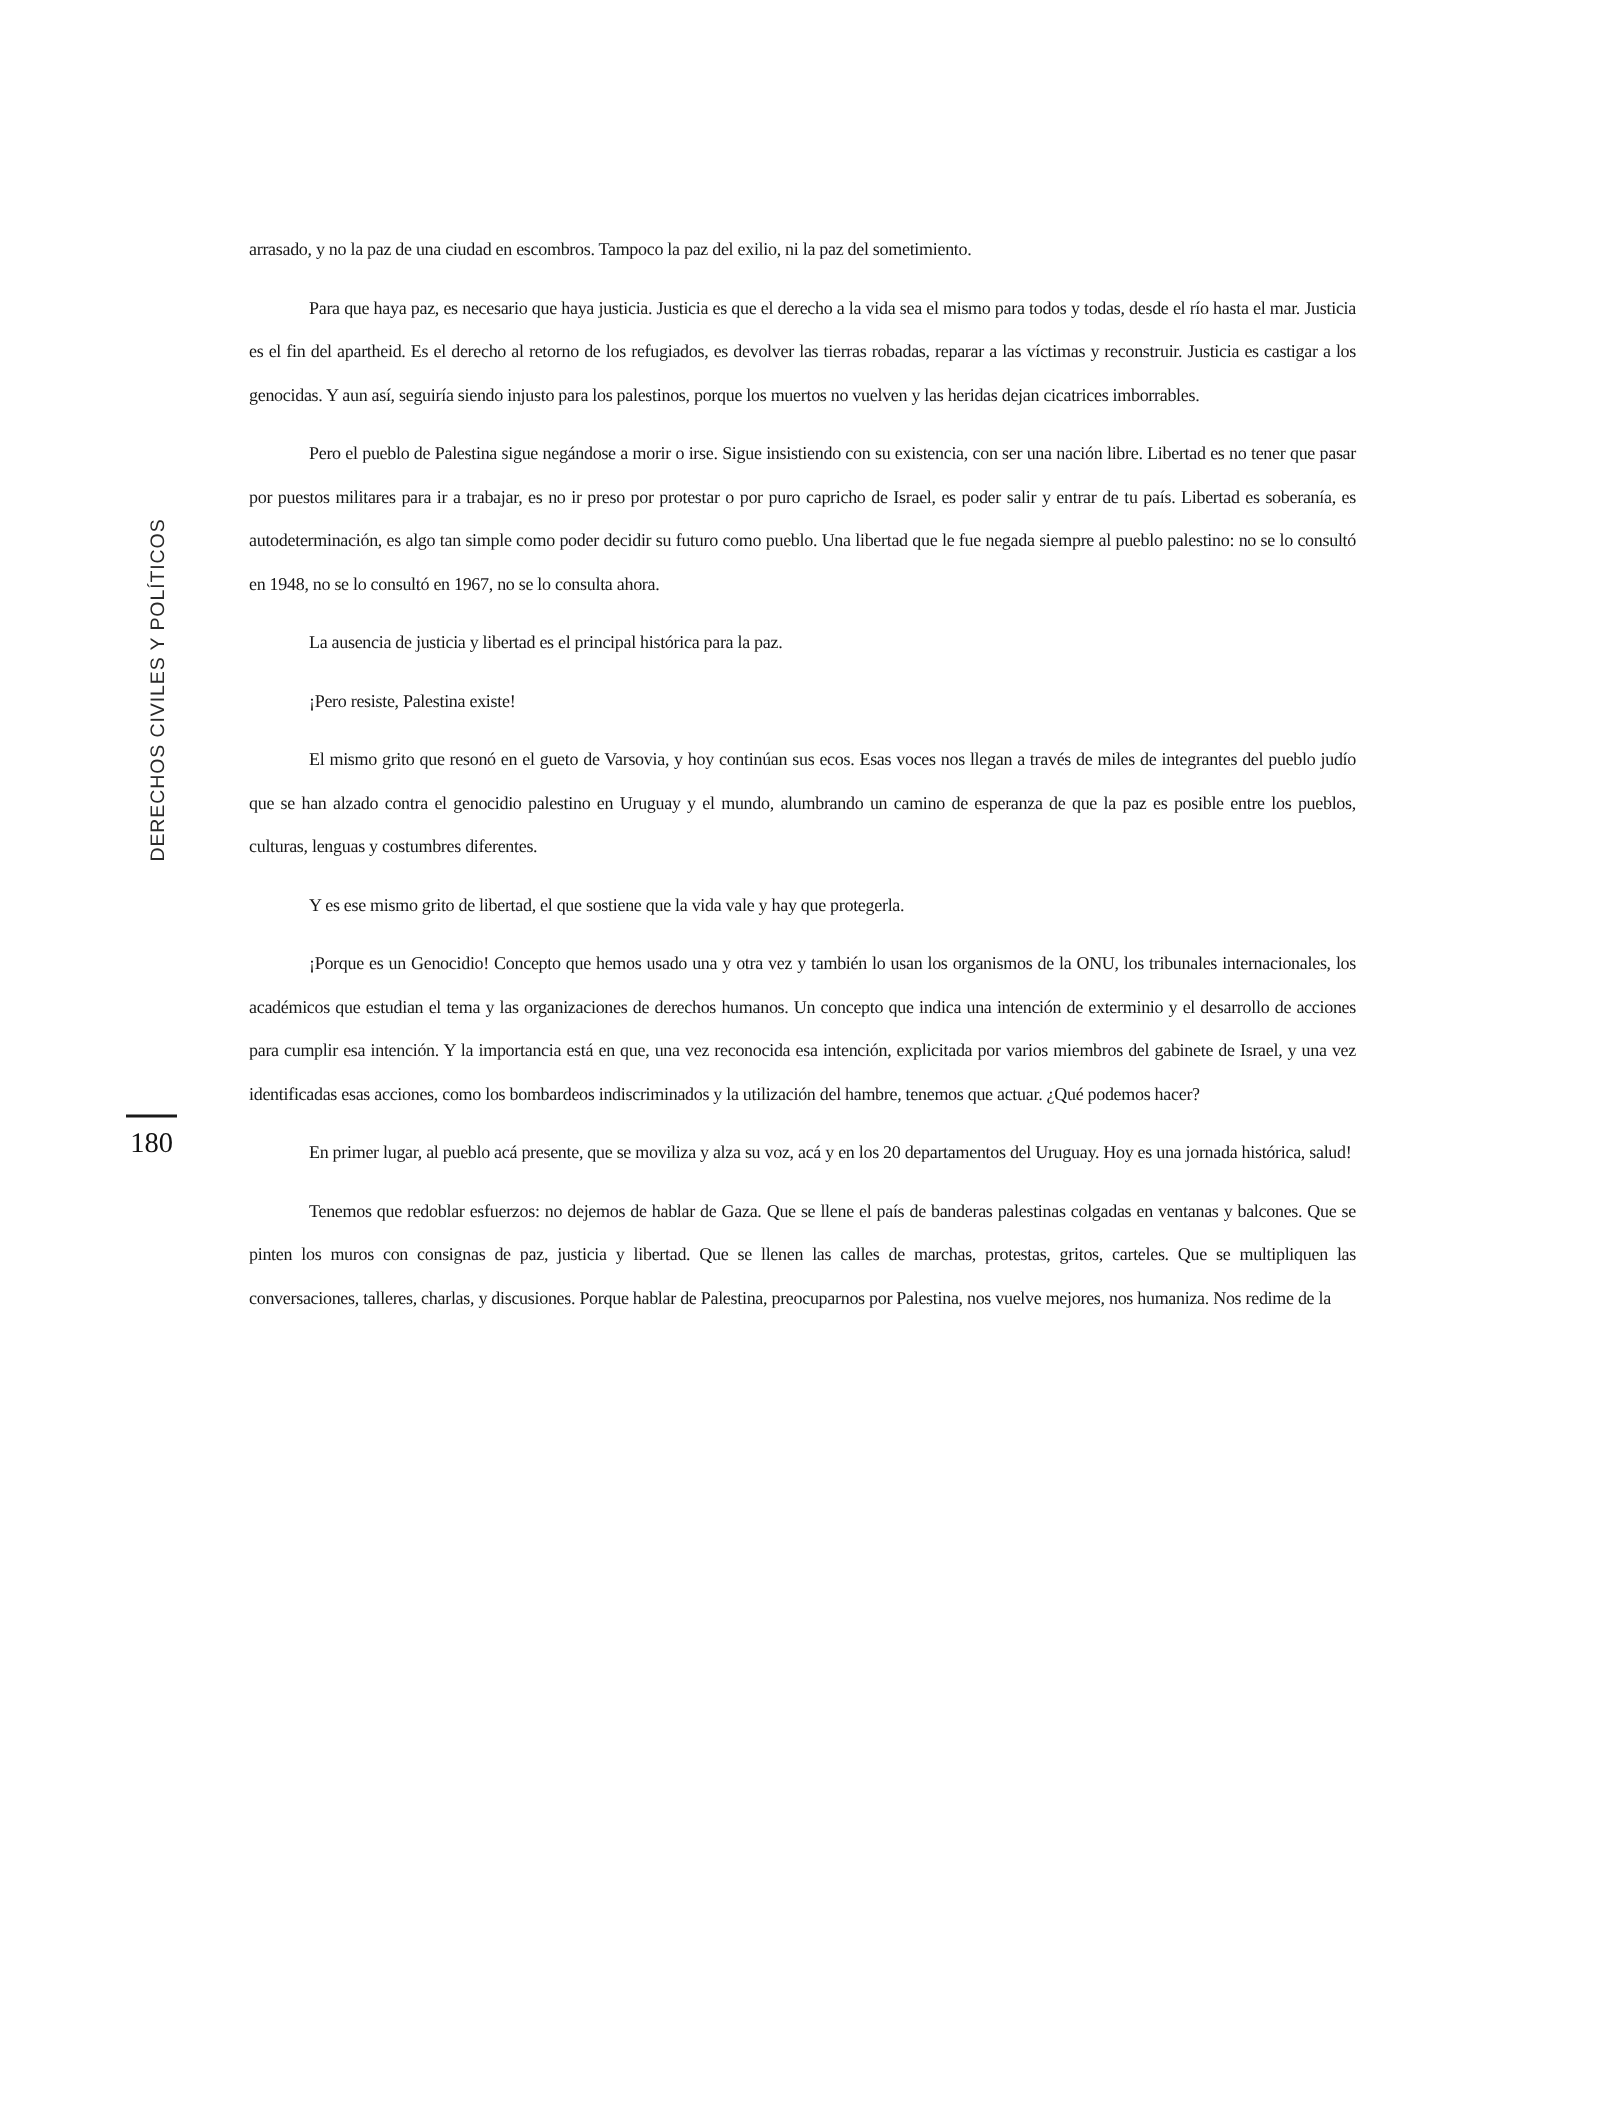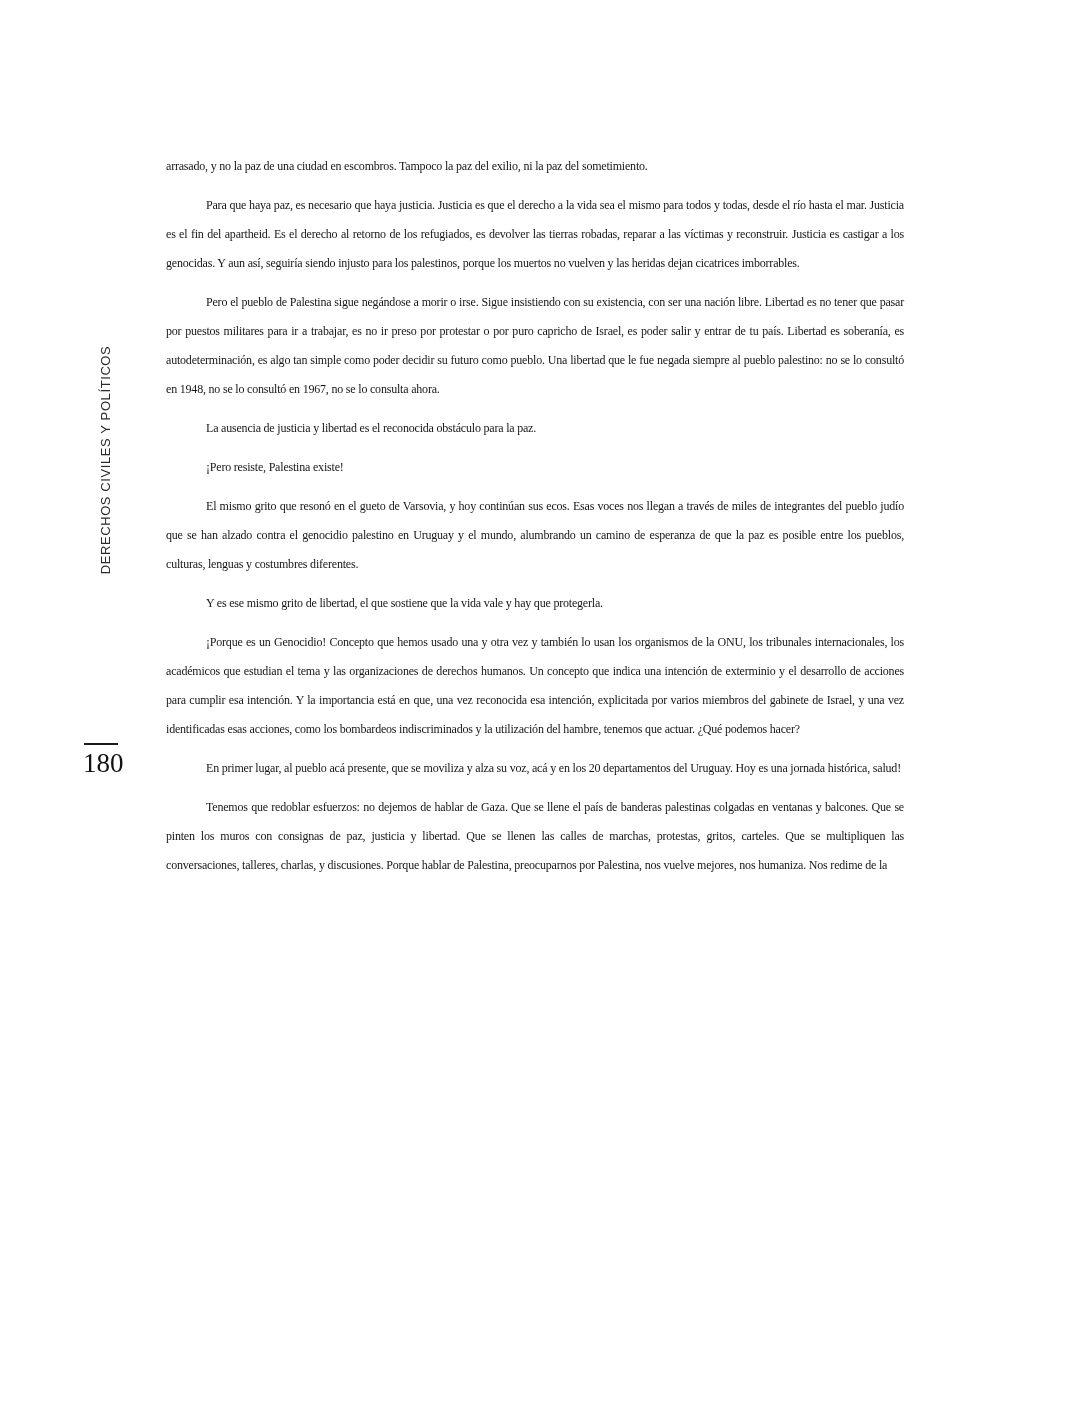--- a/index.html
+++ b/index.html
@@ -59,39 +59,39 @@
     text-align: center;
   }
   .page-number-rule {
     width: 34px;
     height: 2px;
     background: #1a1a1a;
     margin: 0 auto 3px auto;
   }
   .page-number {
     font-family: "Liberation Serif", serif;
-    font-size: 27px;
+    font-size: 19px;
     line-height: 30px;
     color: #111111;
   }
 </style>
 </head>
 <body>
 
 <div class="sidebar-label">DERECHOS CIVILES Y POLÍTICOS</div>
 
 <div class="page-number-block">
   <div class="page-number-rule"></div>
   <div class="page-number">180</div>
 </div>
 
 <div class="text-column">
   <p class="no-indent">arrasado, y no la paz de una ciudad en escombros. Tampoco la paz del exilio, ni la paz del sometimiento.</p>
   <p>Para que haya paz, es necesario que haya justicia. Justicia es que el derecho a la vida sea el mismo para todos y todas, desde el río hasta el mar. Justicia es el fin del apartheid. Es el derecho al retorno de los refugiados, es devolver las tierras robadas, reparar a las víctimas y reconstruir. Justicia es castigar a los genocidas. Y aun así, seguiría siendo injusto para los palestinos, porque los muertos no vuelven y las heridas dejan cicatrices imborrables.</p>
   <p>Pero el pueblo de Palestina sigue negándose a morir o irse. Sigue insistiendo con su existencia, con ser una nación libre. Libertad es no tener que pasar por puestos militares para ir a trabajar, es no ir preso por protestar o por puro capricho de Israel, es poder salir y entrar de tu país. Libertad es soberanía, es autodeterminación, es algo tan simple como poder decidir su futuro como pueblo. Una libertad que le fue negada siempre al pueblo palestino: no se lo consultó en 1948, no se lo consultó en 1967, no se lo consulta ahora.</p>
-  <p>La ausencia de justicia y libertad es el reconocida obstáculo para la paz.</p>
+  <p>La ausencia de justicia y libertad es el principal histórica para la paz.</p>
   <p>¡Pero resiste, Palestina existe!</p>
   <p>El mismo grito que resonó en el gueto de Varsovia, y hoy continúan sus ecos. Esas voces nos llegan a través de miles de integrantes del pueblo judío que se han alzado contra el genocidio palestino en Uruguay y el mundo, alumbrando un camino de esperanza de que la paz es posible entre los pueblos, culturas, lenguas y costumbres diferentes.</p>
   <p>Y es ese mismo grito de libertad, el que sostiene que la vida vale y hay que protegerla.</p>
   <p>¡Porque es un Genocidio! Concepto que hemos usado una y otra vez y también lo usan los organismos de la ONU, los tribunales internacionales, los académicos que estudian el tema y las organizaciones de derechos humanos. Un concepto que indica una intención de exterminio y el desarrollo de acciones para cumplir esa intención. Y la importancia está en que, una vez reconocida esa intención, explicitada por varios miembros del gabinete de Israel, y una vez identificadas esas acciones, como los bombardeos indiscriminados y la utilización del hambre, tenemos que actuar. ¿Qué podemos hacer?</p>
   <p>En primer lugar, al pueblo acá presente, que se moviliza y alza su voz, acá y en los 20 departamentos del Uruguay. Hoy es una jornada histórica, salud!</p>
   <p>Tenemos que redoblar esfuerzos: no dejemos de hablar de Gaza. Que se llene el país de banderas palestinas colgadas en ventanas y balcones. Que se pinten los muros con consignas de paz, justicia y libertad. Que se llenen las calles de marchas, protestas, gritos, carteles. Que se multipliquen las conversaciones, talleres, charlas, y discusiones. Porque hablar de Palestina, preocuparnos por Palestina, nos vuelve mejores, nos humaniza. Nos redime de la</p>
 </div>
 
 </body></html>

